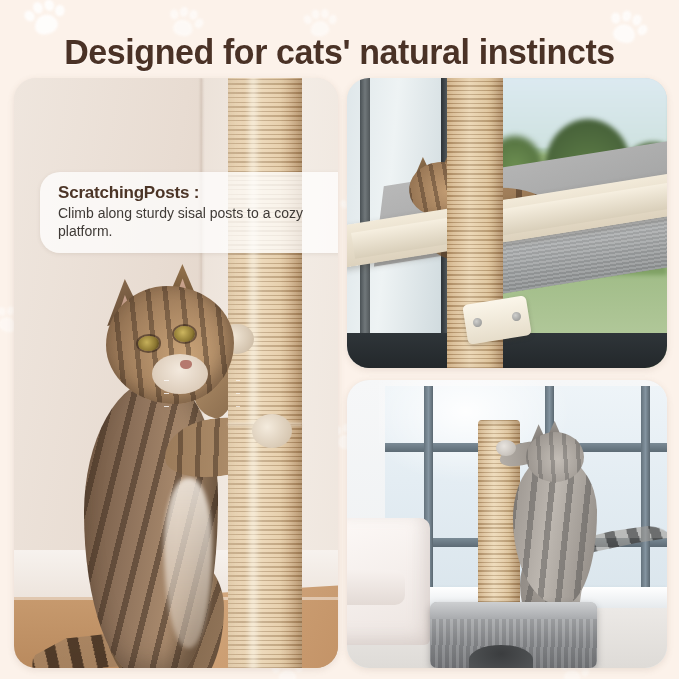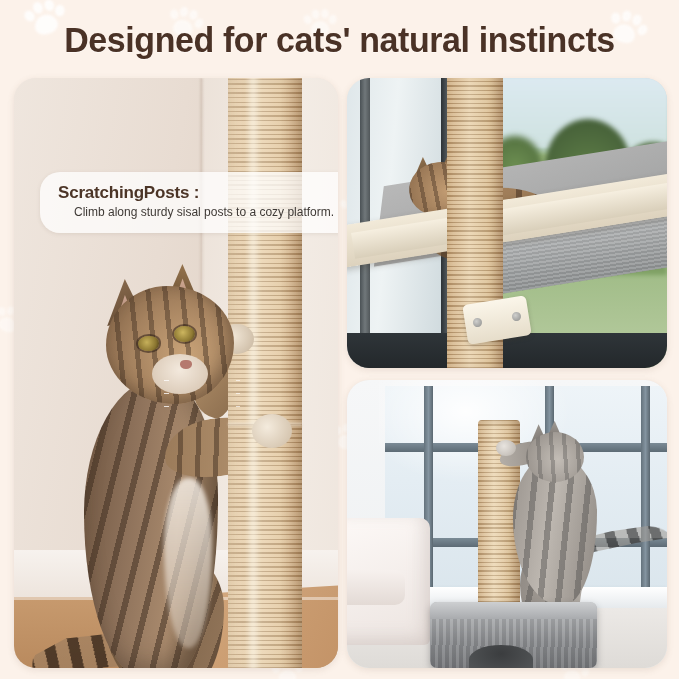--- a/index.html
+++ b/index.html
@@ -14,21 +14,21 @@
   .paw{position:absolute;opacity:.85;pointer-events:none;}
   .paw .pad{position:absolute;left:9px;top:16px;width:22px;height:18px;
     background:#ffffff;border-radius:50% 50% 46% 46%/60% 60% 40% 40%;filter:blur(1.2px);}
   .paw .t{position:absolute;width:9px;height:11px;background:#ffffff;border-radius:50%;filter:blur(1.2px);}
   .paw .t1{left:3px;top:7px;transform:rotate(-22deg);}
   .paw .t2{left:13px;top:2px;}
   .paw .t3{left:24px;top:3px;}
   .paw .t4{left:32px;top:11px;transform:rotate(20deg);}
 
   
-  .header{position:absolute;left:0;top:0;width:570px;height:74px;}
+  .header{position:absolute;left:0;top:12px;width:570px;height:74px;}
   .title{
     position:absolute;left:0;top:20px;width:679px;text-align:center;
     font-size:35px;font-weight:bold;color:#4a3226;
     letter-spacing:-.4px;
     font-family:"Liberation Sans", sans-serif;
     transform:scaleX(.97);
     text-shadow:0 1px 0 rgba(255,255,255,.5);
   }
 
   
@@ -289,21 +289,21 @@
   
   .callout{position:absolute;border-radius:20px;
     background:rgba(255,255,255,.74);
     box-shadow:0 1px 4px rgba(110,90,75,.12);
     padding:11px 16px 13px 18px;}
   .co-left{left:26px;top:94px;width:290px;}
   .co-title{font-size:17px;font-weight:bold;color:#4c3527;line-height:1.12;
     letter-spacing:-.2px;margin:0 0 3px 0;}
   .co-title .colon{font-weight:bold;}
   .co-text{font-size:18.5px;color:#3f3a36;line-height:1.26;margin:0;}
-  .co-left .co-text{font-size:12px;margin-left:16px;}
+  .co-left .co-text{font-size:14px;}
 </style>
 </head>
 <body>
 
 <div class="page">
 
   <div class="paw" style="left:18px;top:6px;transform:rotate(-18deg) scale(1.05);">
     <span class="pad"></span>
       <span class="t t1"></span>
       <span class="t t2"></span>

